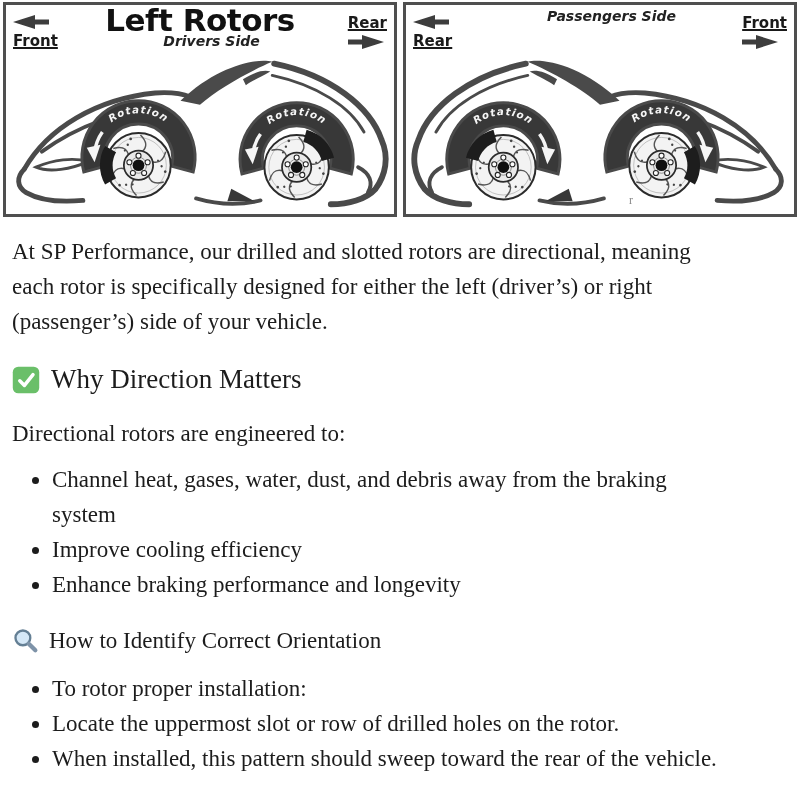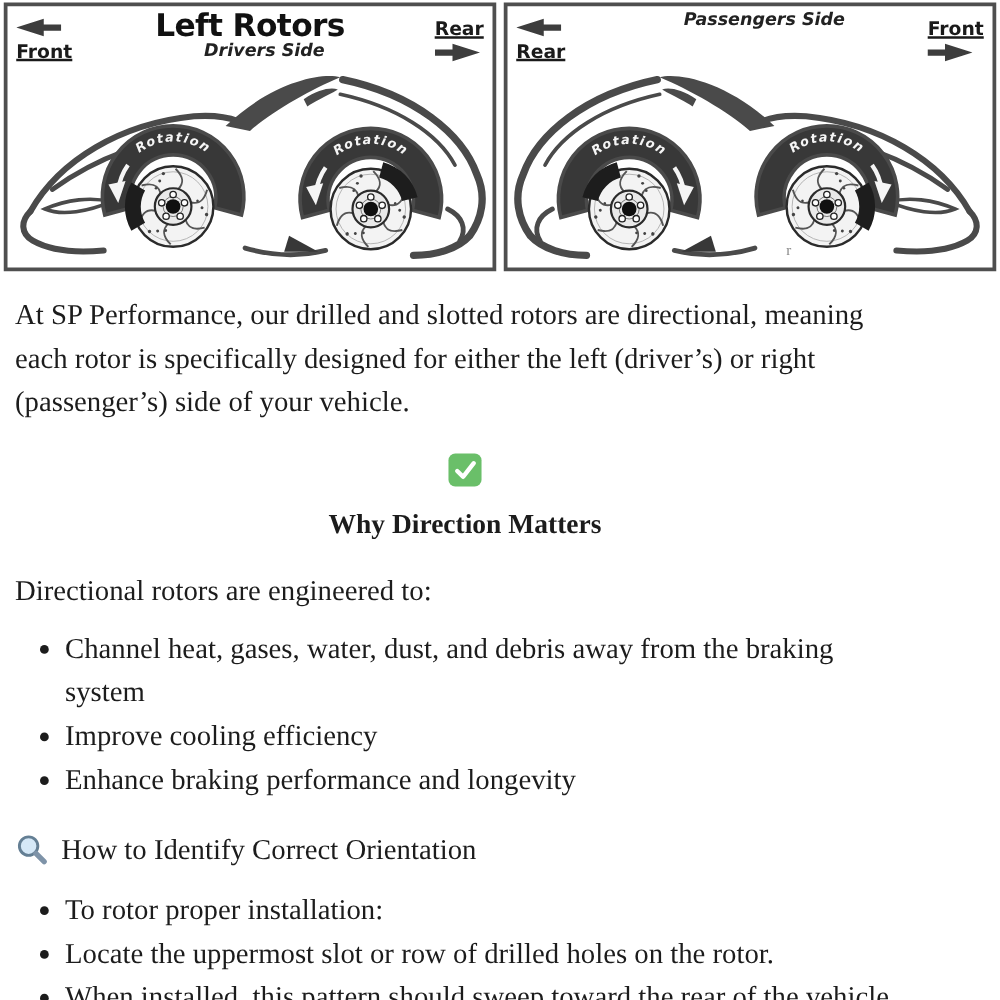--- a/index.html
+++ b/index.html
@@ -4,36 +4,36 @@
 <style>
   html,body{margin:0;padding:0;}
   body{
     width:800px;height:800px;overflow:hidden;background:#ffffff;
     font-family:"Liberation Serif", serif;color:#1c1c1c;
   }
   
   .diagram{display:flex;gap:6px;padding:2px 3px;height:219px;box-sizing:border-box;position:relative;}
   .panel{flex:1;border:3px solid #4f4f4f;background:#fff;overflow:hidden;position:relative;}
   .panel-head{position:relative;height:44px;text-align:center;padding-top:3px;}
-  .panel-title{font-family:"DejaVu Sans", sans-serif;font-weight:bold;font-size:25px;line-height:25px;letter-spacing:-0.5px;color:#111;}
+  .panel-title{font-family:"DejaVu Sans", sans-serif;font-weight:bold;font-size:31px;line-height:25px;letter-spacing:-0.5px;color:#111;}
   .panel-sub{font-family:"DejaVu Sans", sans-serif;font-weight:bold;font-style:italic;font-size:14px;line-height:16px;color:#222;padding-left:23px;}
   .dir{position:absolute;top:9px;display:flex;align-items:flex-start;gap:2px;flex-direction:column;}
   .dir.left{left:7px;}
   .dir.right{right:7px;}
   .dir-label{font-family:"DejaVu Sans", sans-serif;font-weight:bold;font-size:15px;text-decoration:underline;text-decoration-thickness:2px;color:#1a1a1a;}
   .dir svg{display:block;}
   .car-svg{display:block;width:100%;height:164px;}
   .rot{font-family:"DejaVu Sans", sans-serif;font-weight:bold;font-style:italic;font-size:10.5px;fill:#f5f5f5;letter-spacing:1.2px;}
   .tail{stroke:#f5f5f5;stroke-width:3.5;fill:none;}
   .ahead{fill:#f5f5f5;}
   .artifact{position:absolute;left:629px;top:193px;font-size:12px;color:#8a8a8a;}
   
   .content{padding:0 68px 0 12px;font-size:23px;line-height:35px;}
   .intro{margin:15px 0 0 0;max-width:716px;}
-  .h-why{margin:23px 0 0 0;font-size:22px;font-weight:bold;display:flex;align-items:center;gap:11px;line-height:35px;flex-direction:column;}
+  .h-why{margin:23px 0 0 0;font-size:27px;font-weight:normal;display:flex;align-items:center;gap:11px;line-height:35px;}
   .h-how{margin:21px 0 0 0;font-size:23px;font-weight:normal;display:flex;align-items:center;gap:9px;line-height:35px;}
   .lead{margin:19px 0 0 0;}
   ul{margin:11px 0 0 0;padding-left:40px;list-style:disc;}
   ul.second{margin-top:13px;}
   li{margin:0;}
   .emoji{flex:0 0 auto;display:block;}
 </style>
 </head>
 <body>
 

